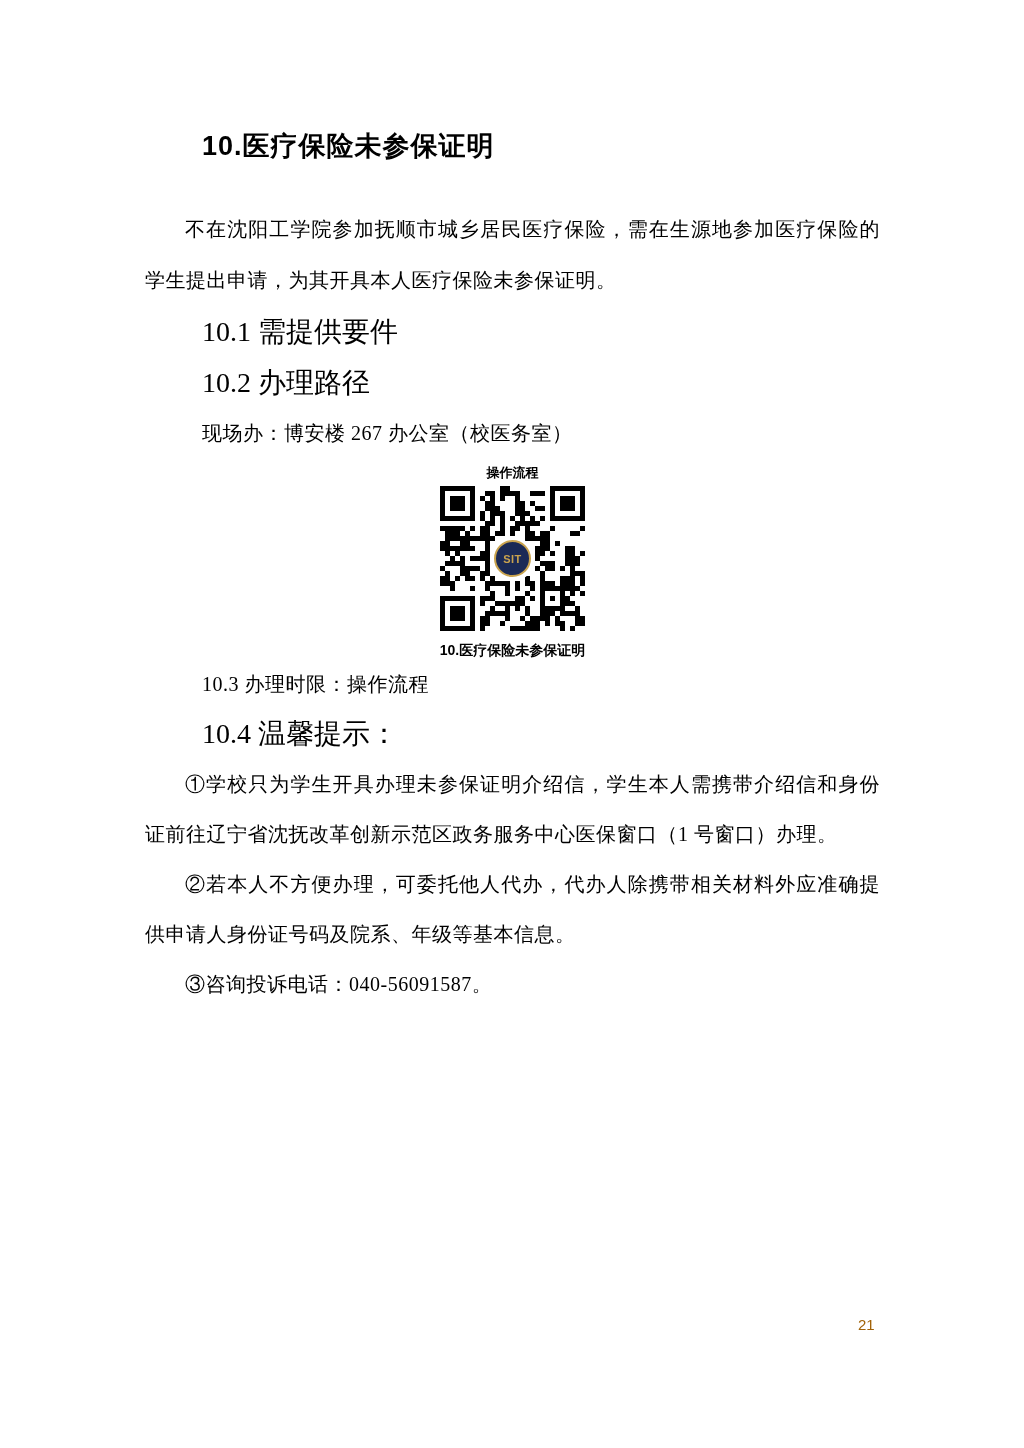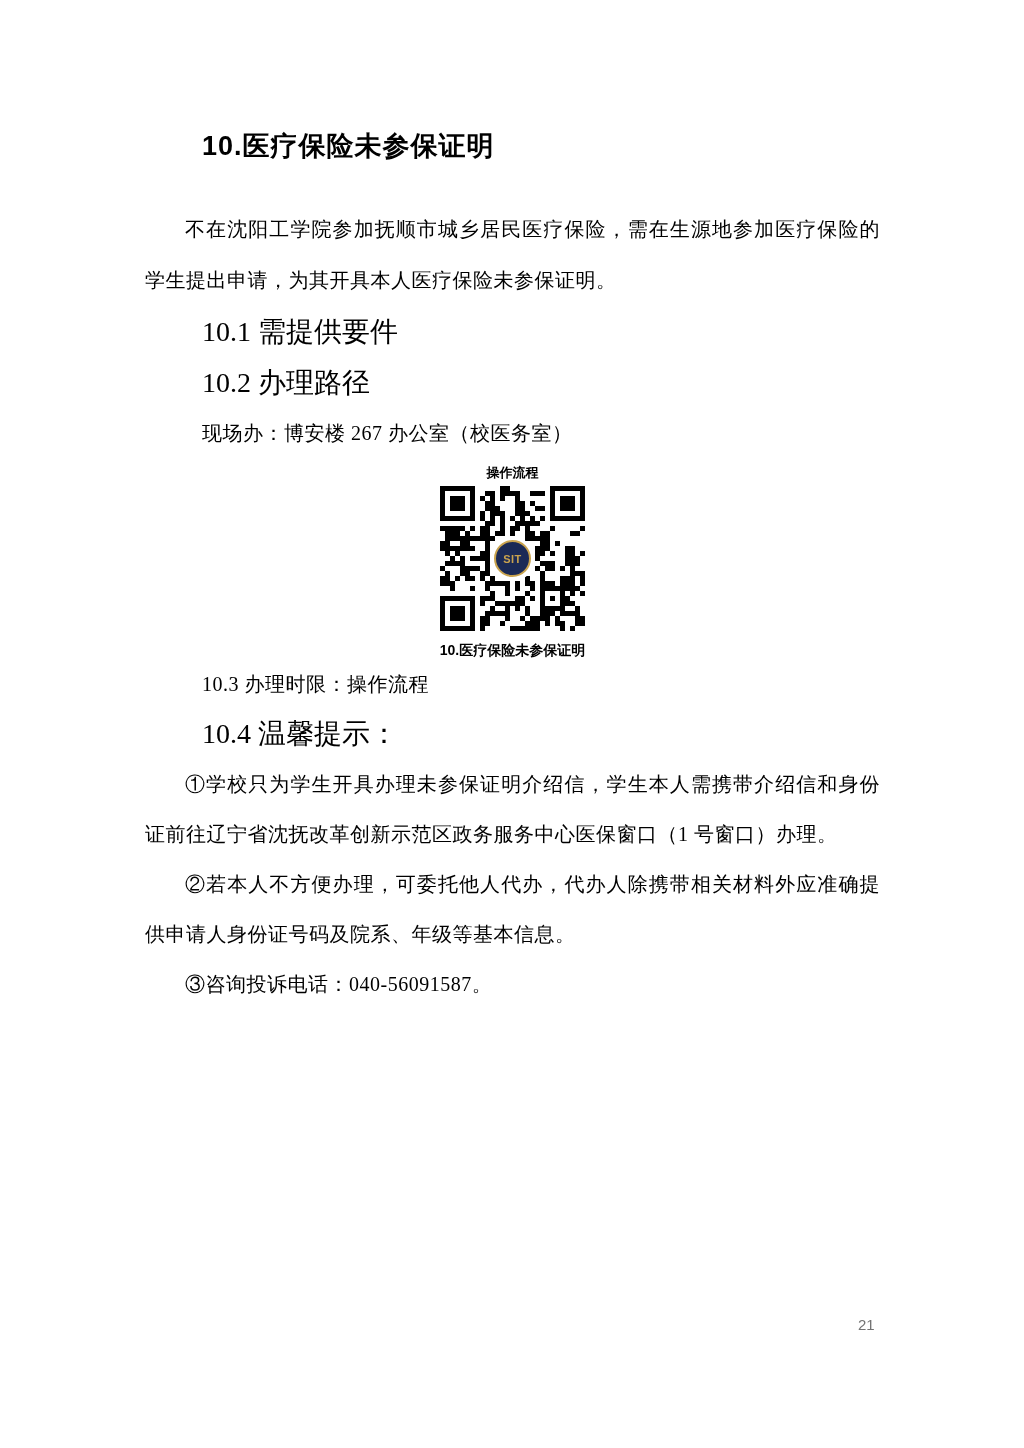--- a/index.html
+++ b/index.html
@@ -90,21 +90,21 @@
     line-height:18px;
     margin:6px 0 0 0;
   }
   .after-qr { margin-top:32px; }
   p.body-line.lower { line-height:50px; }
   .page-number {
     position:absolute;
     left:858px; top:1316px;
     font-family:"Liberation Sans", sans-serif;
     font-size:15px;
-    color:#737373;
+    color:#a16207;
   }
 </style>
 </head>
 <body>
 
 <div class="page">
   <div class="content">
 
     <h1 class="doc-heading">10.医疗保险未参保证明</h1>
 

